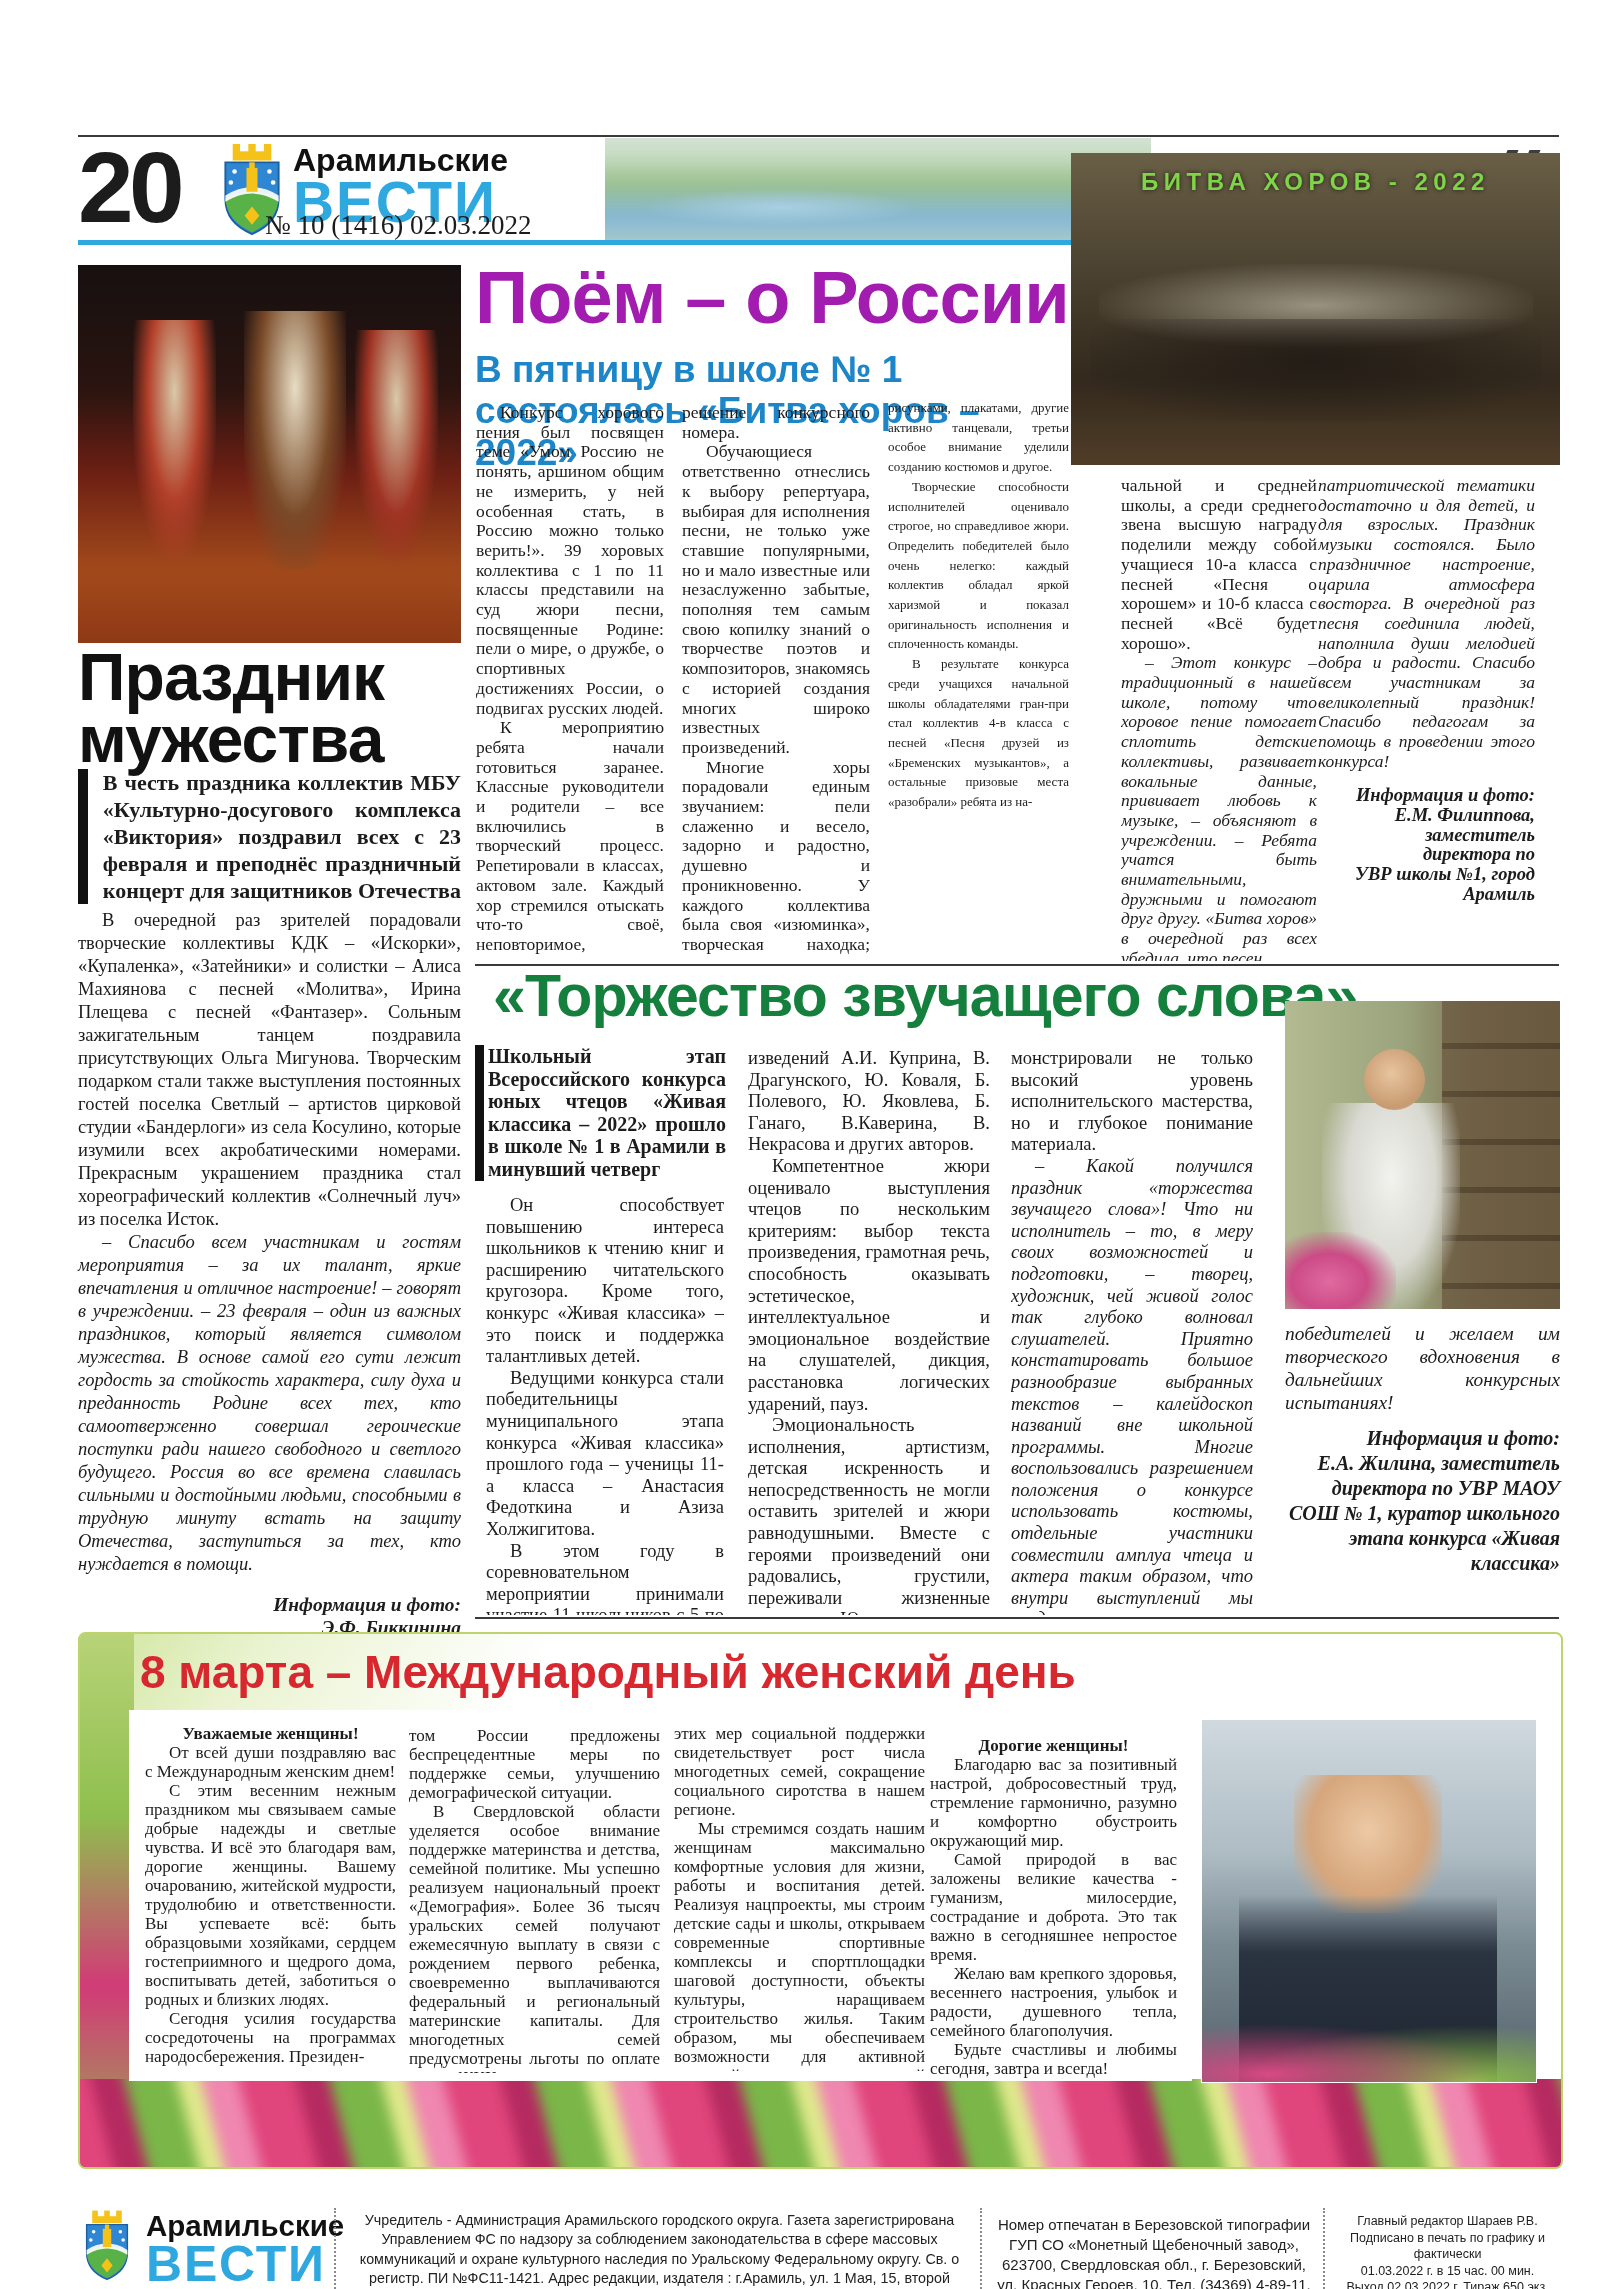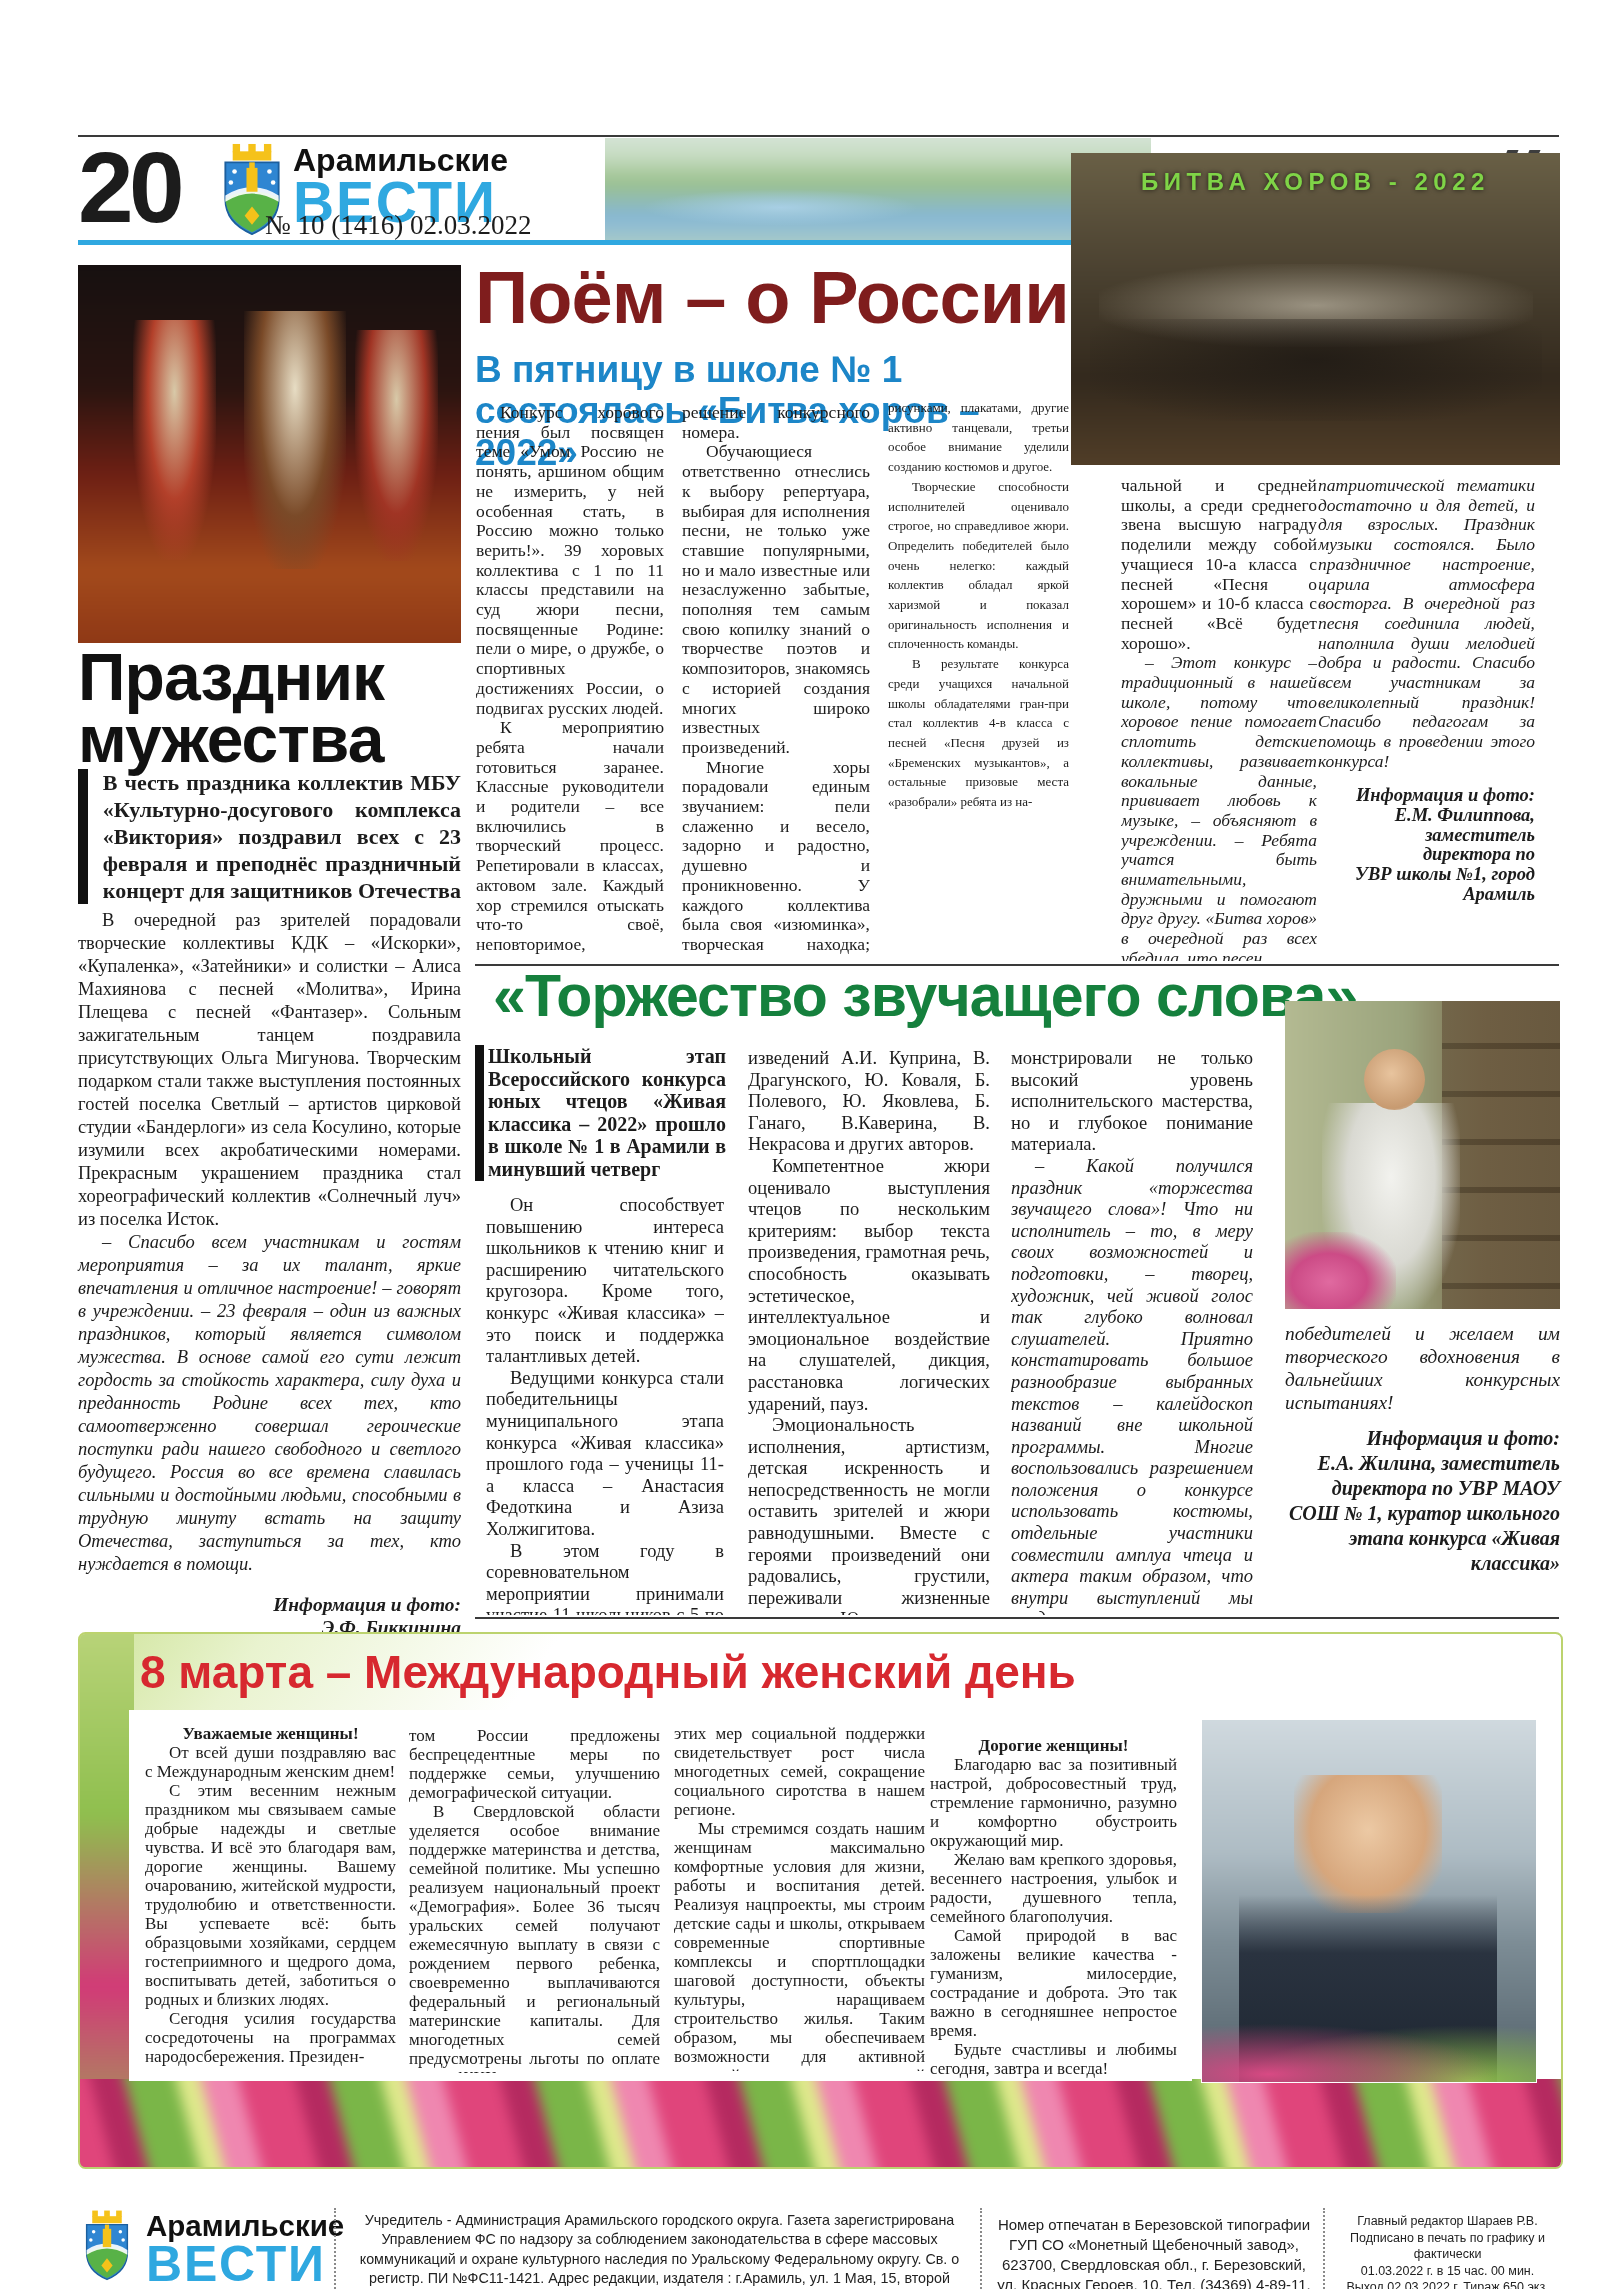--- a/index.html
+++ b/index.html
@@ -87,21 +87,21 @@
     </div>
   </div>
 
   <div class="abs jc" style="left:78px;top:909px;width:383px;font-size:18.5px;line-height:23px;">
     <p>В очередной раз зрителей порадовали творческие коллективы КДК – «Искорки», «Купаленка», «Затейники» и солистки – Алиса Махиянова с песней «Молитва», Ирина Плещева с песней «Фантазер». Сольным зажигательным танцем поздравила присутствующих Ольга Мигунова. Творческим подарком стали также выступления постоянных гостей поселка Светлый – артистов цирковой студии «Бандерлоги» из села Косулино, которые изумили всех акробатическими номерами. Прекрасным украшением праздника стал хореографический коллектив «Солнечный луч» из поселка Исток.</p>
     <p class="it">– Спасибо всем участникам и гостям мероприятия – за их талант, яркие впечатления и отличное настроение! – говорят в учреждении. – 23 февраля – один из важных праздников, который является символом мужества. В основе самой его сути лежит гордость за стойкость характера, силу духа и преданность Родине всех тех, кто самоотверженно совершал героические поступки ради нашего свободного и светлого будущего. Россия во все времена славилась сильными и достойными людьми, способными в трудную минуту встать на защиту Отечества, заступиться за тех, кто нуждается в помощи.</p>
     <div class="credit" style="font-size:19.4px;margin-top:16.6px;">Информация и фото:
 Э.Ф. Биккинина</div>
   </div>
 
-  <div class="abs sans b" style="left:475px;top:261px;font-size:74px;line-height:1;letter-spacing:-0.9px;color:#7f1d1d;">Поём – о России</div>
+  <div class="abs sans b" style="left:475px;top:261px;font-size:74px;line-height:1;letter-spacing:-0.9px;color:#a21caf;">Поём – о России</div>
   <div class="abs sans b" style="left:475px;top:349px;width:591px;font-size:37px;line-height:1.12;color:#1c86c8;">В пятницу в школе № 1 состоялась «Битва хоров – 2022»</div>
 
   <div class="abs photo" style="left:1071px;top:153px;width:489px;height:312px;">
     <div class="blur" style="background:linear-gradient(180deg,#6e6449 0%,#4a4130 40%,#33291d 70%,#57422a 100%);"></div>
     <div class="abs" style="left:28px;top:111px;width:434px;height:83px;background:radial-gradient(ellipse at 50% 50%,rgba(225,218,200,0.55) 0%,rgba(225,218,200,0) 75%);"></div>
     <div class="abs" style="left:18.5px;top:166px;width:452px;height:102px;background:radial-gradient(ellipse at 50% 40%,rgba(30,25,20,0.8) 0%,rgba(30,25,20,0) 80%);"></div>
     <div class="abs sans b" style="left:0;top:14.8px;width:100%;text-align:center;font-size:24px;letter-spacing:5.5px;color:#7fd447;text-shadow:0 0 5.5px rgba(0,0,0,0.7);">БИТВА ХОРОВ - 2022</div>
   </div>
 
   <div class="abs jc" style="left:476px;top:403px;width:188px;height:557px;font-size:17.5px;line-height:19.7px;overflow:hidden;">
@@ -199,22 +199,22 @@
       <p class="ni">том России предложены беспрецедентные меры по поддержке семьи, улучшению демографической ситуации.</p>
       <p>В Свердловской области уделяется особое внимание поддержке материнства и детства, семейной политике. Мы успешно реализуем национальный проект «Демография». Более 36 тысяч уральских семей получают ежемесячную выплату в связи с рождением первого ребенка, своевременно выплачиваются федеральный и региональный материнские капиталы. Для многодетных семей предусмотрены льготы по оплате услуг ЖКХ, проезду и питанию детей. Об эффективности</p>
     </div>
     <div class="abs jc" style="left:594px;top:90px;width:251px;height:347px;font-size:17px;line-height:19px;overflow:hidden;">
       <p class="ni">этих мер социальной поддержки свидетельствует рост числа многодетных семей, сокращение социального сиротства в нашем регионе.</p>
       <p>Мы стремимся создать нашим женщинам максимально комфортные условия для жизни, работы и воспитания детей. Реализуя нацпроекты, мы строим детские сады и школы, открываем современные спортивные комплексы и спортплощадки шаговой доступности, объекты культуры, наращиваем строительство жилья. Таким образом, мы обеспечиваем возможности для активной здоровой жизни и всесторонней самореализации уральцев.</p>
     </div>
     <div class="abs jc" style="left:850px;top:90px;width:247px;height:347px;font-size:17px;line-height:19px;overflow:hidden;margin-top:12px;">
       <p class="ni b" style="text-align:center;">Дорогие женщины!</p>
       <p>Благодарю вас за позитивный настрой, добросовестный труд, стремление гармонично, разумно и комфортно обустроить окружающий мир.</p>
+      <p>Самой природой в вас заложены великие качества - гуманизм, милосердие, сострадание и доброта. Это так важно в сегодняшнее непростое время.</p>
       <p>Желаю вам крепкого здоровья, весеннего настроения, улыбок и радости, душевного тепла, семейного благополучия.</p>
-      <p>Самой природой в вас заложены великие качества - гуманизм, милосердие, сострадание и доброта. Это так важно в сегодняшнее непростое время.</p>
       <p>Будьте счастливы и любимы сегодня, завтра и всегда!</p>
 
     </div>
 
     <div class="abs photo" style="left:1121px;top:85px;width:334px;height:362px;border:1.8px solid #fff;">
       <div class="blur" style="background:linear-gradient(180deg,#d4dde2 0%,#aebcc4 38%,#7d8d96 60%,#4c5a63 100%);"></div>
       <div class="abs" style="left:92px;top:55px;width:148px;height:138px;background:radial-gradient(ellipse at 50% 40%,#ecc9a4 0%,#d6a67c 55%,rgba(214,166,124,0) 80%);"></div>
       <div class="abs" style="left:37px;top:175px;width:258px;height:194px;background:linear-gradient(180deg,rgba(40,48,60,0) 0%,#2a3340 30%,#1d2530 100%);"></div>
       <div class="abs" style="left:0px;top:295px;width:334px;height:74px;background:radial-gradient(ellipse at 20% 80%,#d84a84 0%,rgba(216,74,132,0) 60%),radial-gradient(ellipse at 80% 90%,#8fbf4e 0%,rgba(143,191,78,0) 60%);"></div>
     </div>

